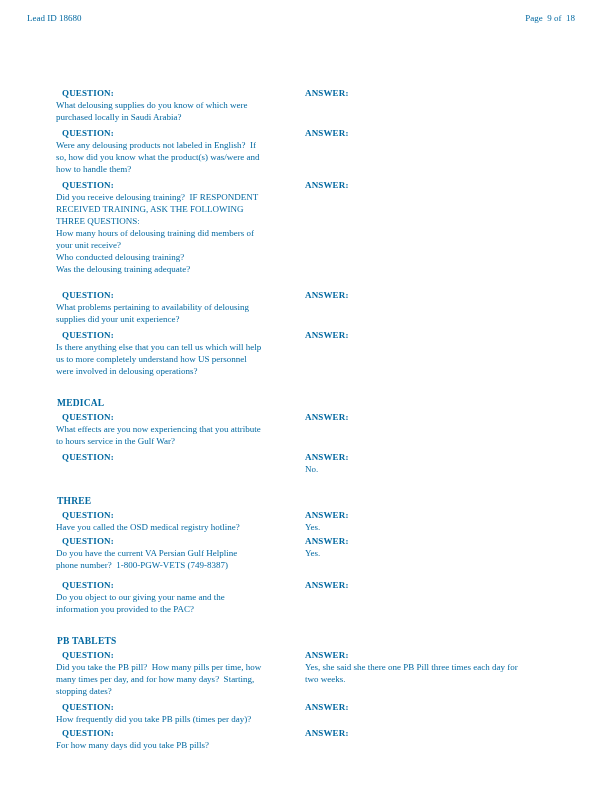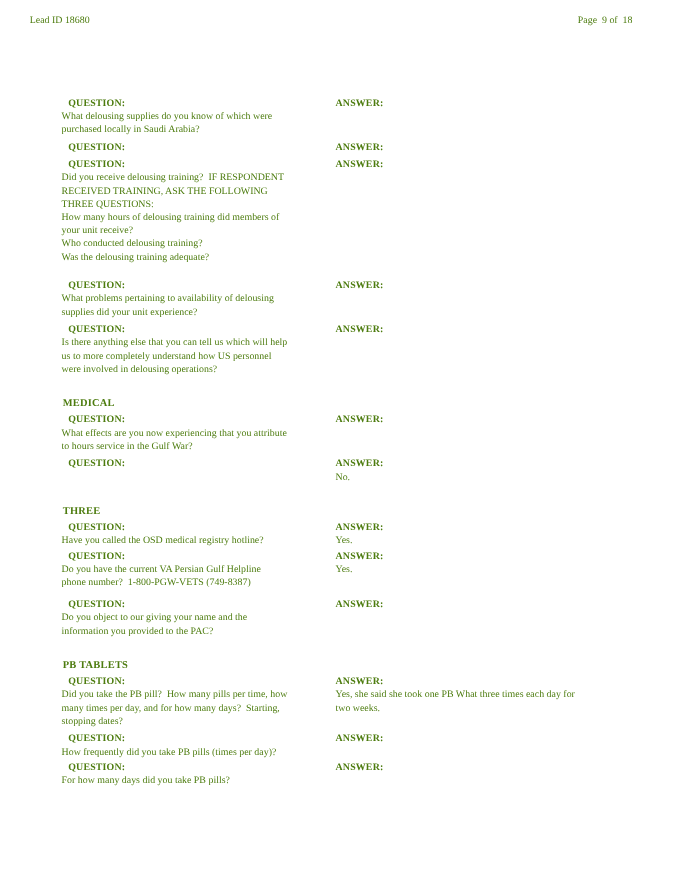--- a/index.html
+++ b/index.html
@@ -6,21 +6,21 @@
     margin: 0;
     padding: 0;
     background: #ffffff;
   }
   .page {
     position: relative;
     width: 612px;
     height: 792px;
     background: #ffffff;
     font-family: "Liberation Serif", serif;
-    color: #4d7c0f;
+    color: #0369a1;
     overflow: hidden;
   }
   .page-header {
     position: absolute;
     top: 13px;
     left: 27px;
     right: 37px;
     display: flex;
     justify-content: space-between;
     font-size: 9px;
@@ -92,20 +92,23 @@
       </div>
       <div class="a-col">
         <div class="a-label">ANSWER:</div>
         <div class="a-text"></div>
       </div>
     </div>
 
     <div class="qa-block">
       <div class="q-col">
         <div class="q-label">QUESTION:</div>
+        <div class="q-text">Were any delousing products not labeled in English?  If
+so, how did you know what the product(s) was/were and
+how to handle them?</div>
       </div>
       <div class="a-col">
         <div class="a-label">ANSWER:</div>
         <div class="a-text"></div>
       </div>
     </div>
 
     <div class="qa-block">
       <div class="q-col">
         <div class="q-label">QUESTION:</div>
@@ -212,21 +215,21 @@
 
     <div class="qa-block mt2">
       <div class="q-col">
         <div class="q-label">QUESTION:</div>
         <div class="q-text">Did you take the PB pill?  How many pills per time, how
 many times per day, and for how many days?  Starting,
 stopping dates?</div>
       </div>
       <div class="a-col">
         <div class="a-label">ANSWER:</div>
-        <div class="a-text">Yes, she said she took one PB What three times each day for
+        <div class="a-text">Yes, she said she there one PB Pill three times each day for
 two weeks.</div>
       </div>
     </div>
 
     <div class="qa-block">
       <div class="q-col">
         <div class="q-label">QUESTION:</div>
         <div class="q-text">How frequently did you take PB pills (times per day)?</div>
       </div>
       <div class="a-col">

